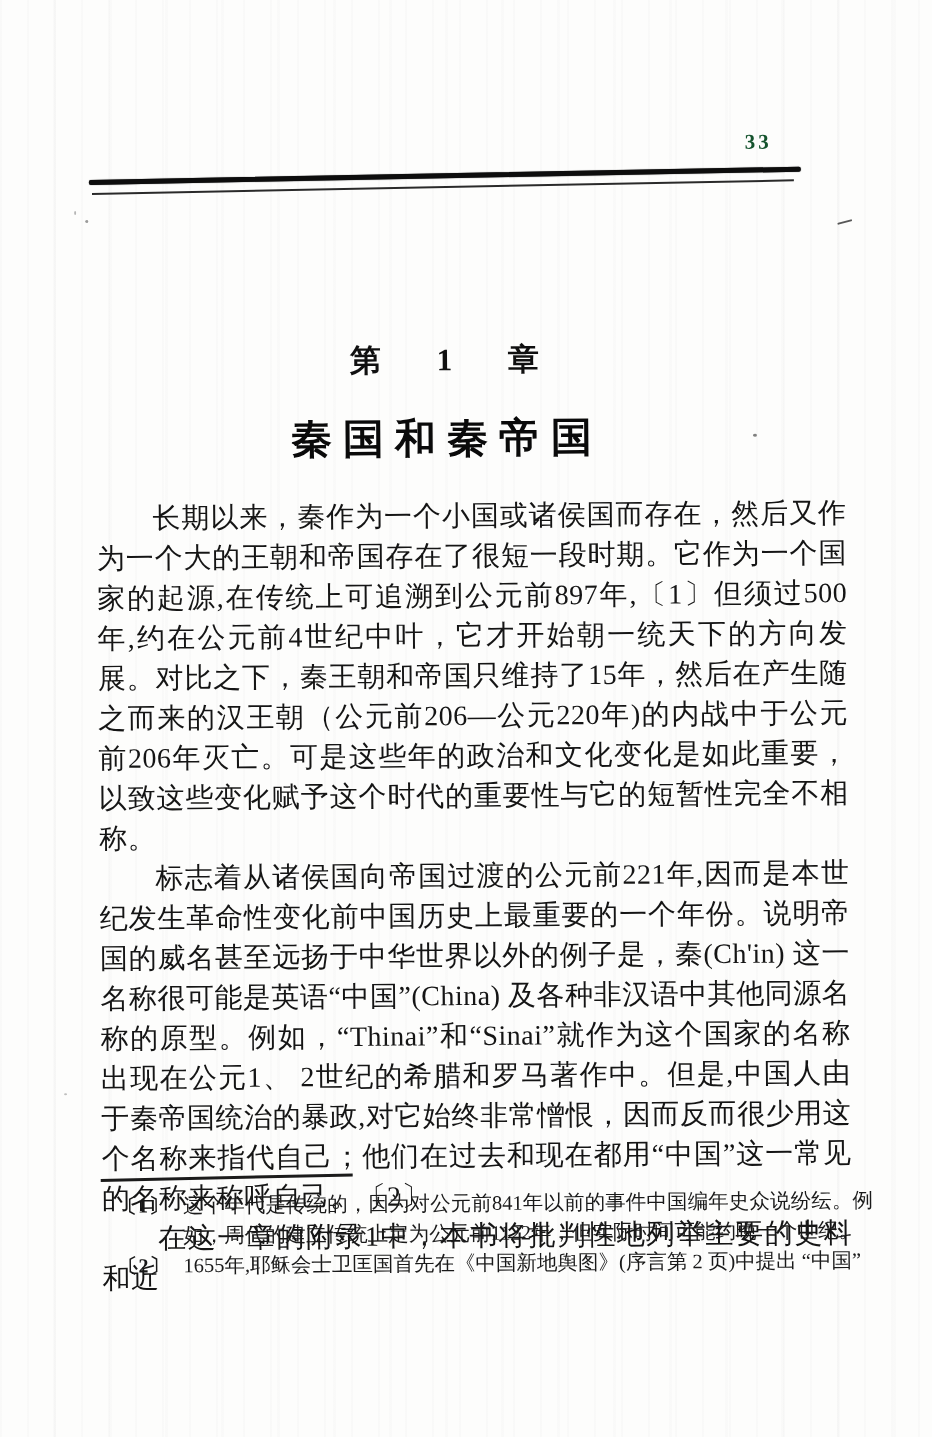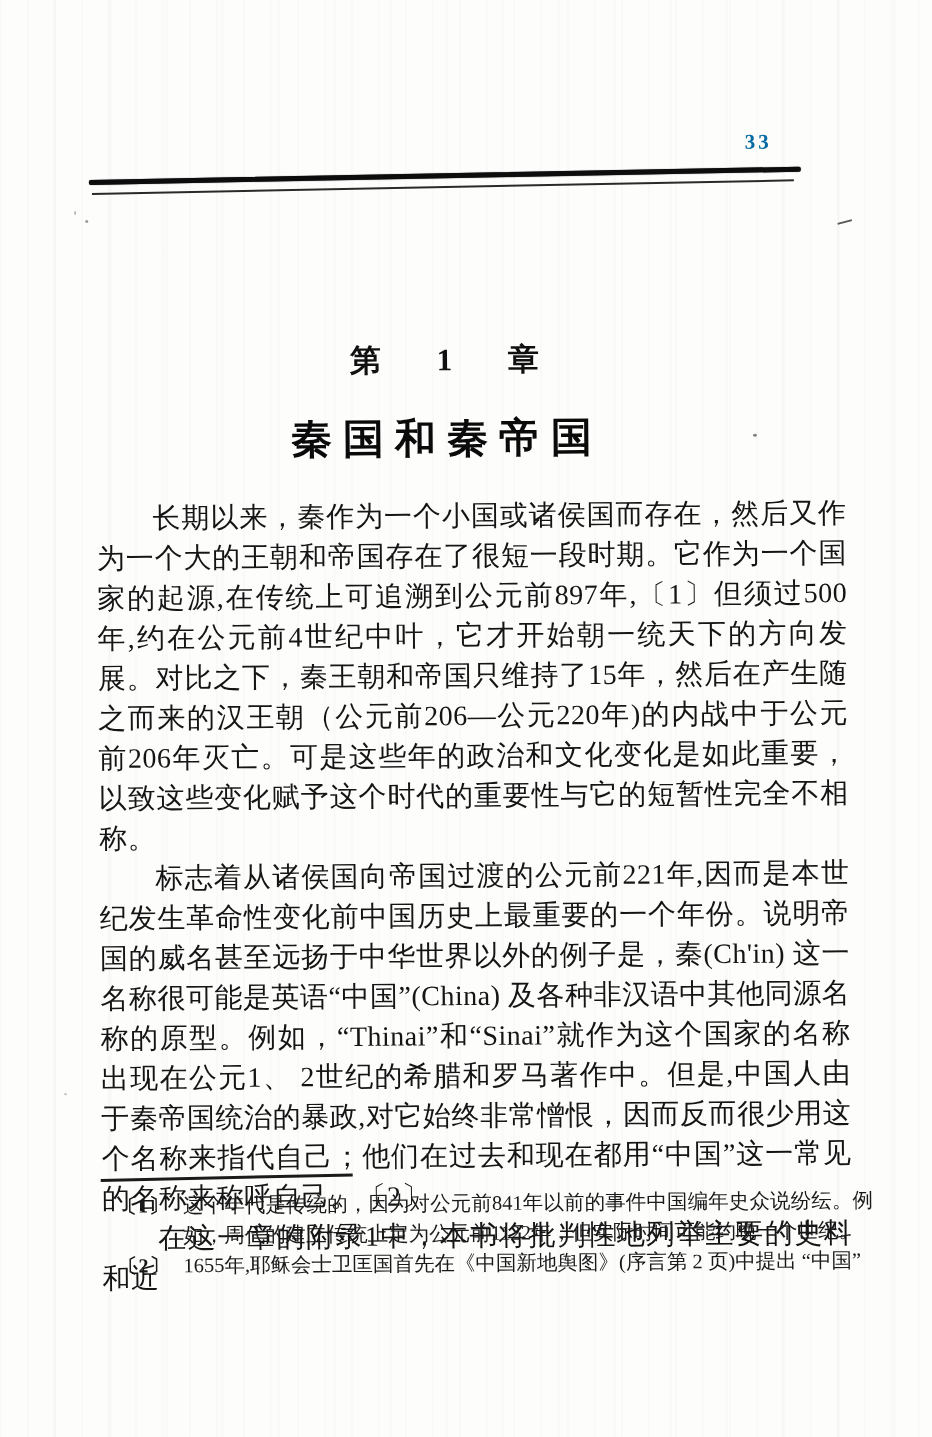--- a/index.html
+++ b/index.html
@@ -13,21 +13,21 @@
   .scan-streaks{
     position:absolute;inset:0;pointer-events:none;
     background:
       repeating-linear-gradient(90deg, rgba(60,60,70,0.018) 0 2px, rgba(0,0,0,0) 2px 27px),
       repeating-linear-gradient(90deg, rgba(0,0,0,0) 0 53px, rgba(80,80,90,0.02) 53px 56px);
   }
   .content{position:absolute;inset:0;transform:rotate(-0.45deg);transform-origin:50% 40%;}
 
   .page-number{
     position:absolute;top:132px;left:748px;width:60px;
-    font-size:21px;font-weight:bold;letter-spacing:3px;color:#0369a1;
+    font-size:21px;font-weight:bold;letter-spacing:3px;color:#14532d;
   }
   .rule-thick{
     position:absolute;top:177px;left:92px;width:712px;height:4.5px;background:#0d0d0d;
     transform:rotate(-0.62deg);transform-origin:left center;border-radius:2px;
     box-shadow:0 0 1px #333;
   }
   .rule-thin{
     position:absolute;top:190px;left:95px;width:702px;height:1.8px;background:#2a2a2a;
     transform:rotate(-0.66deg);transform-origin:left center;
   }

